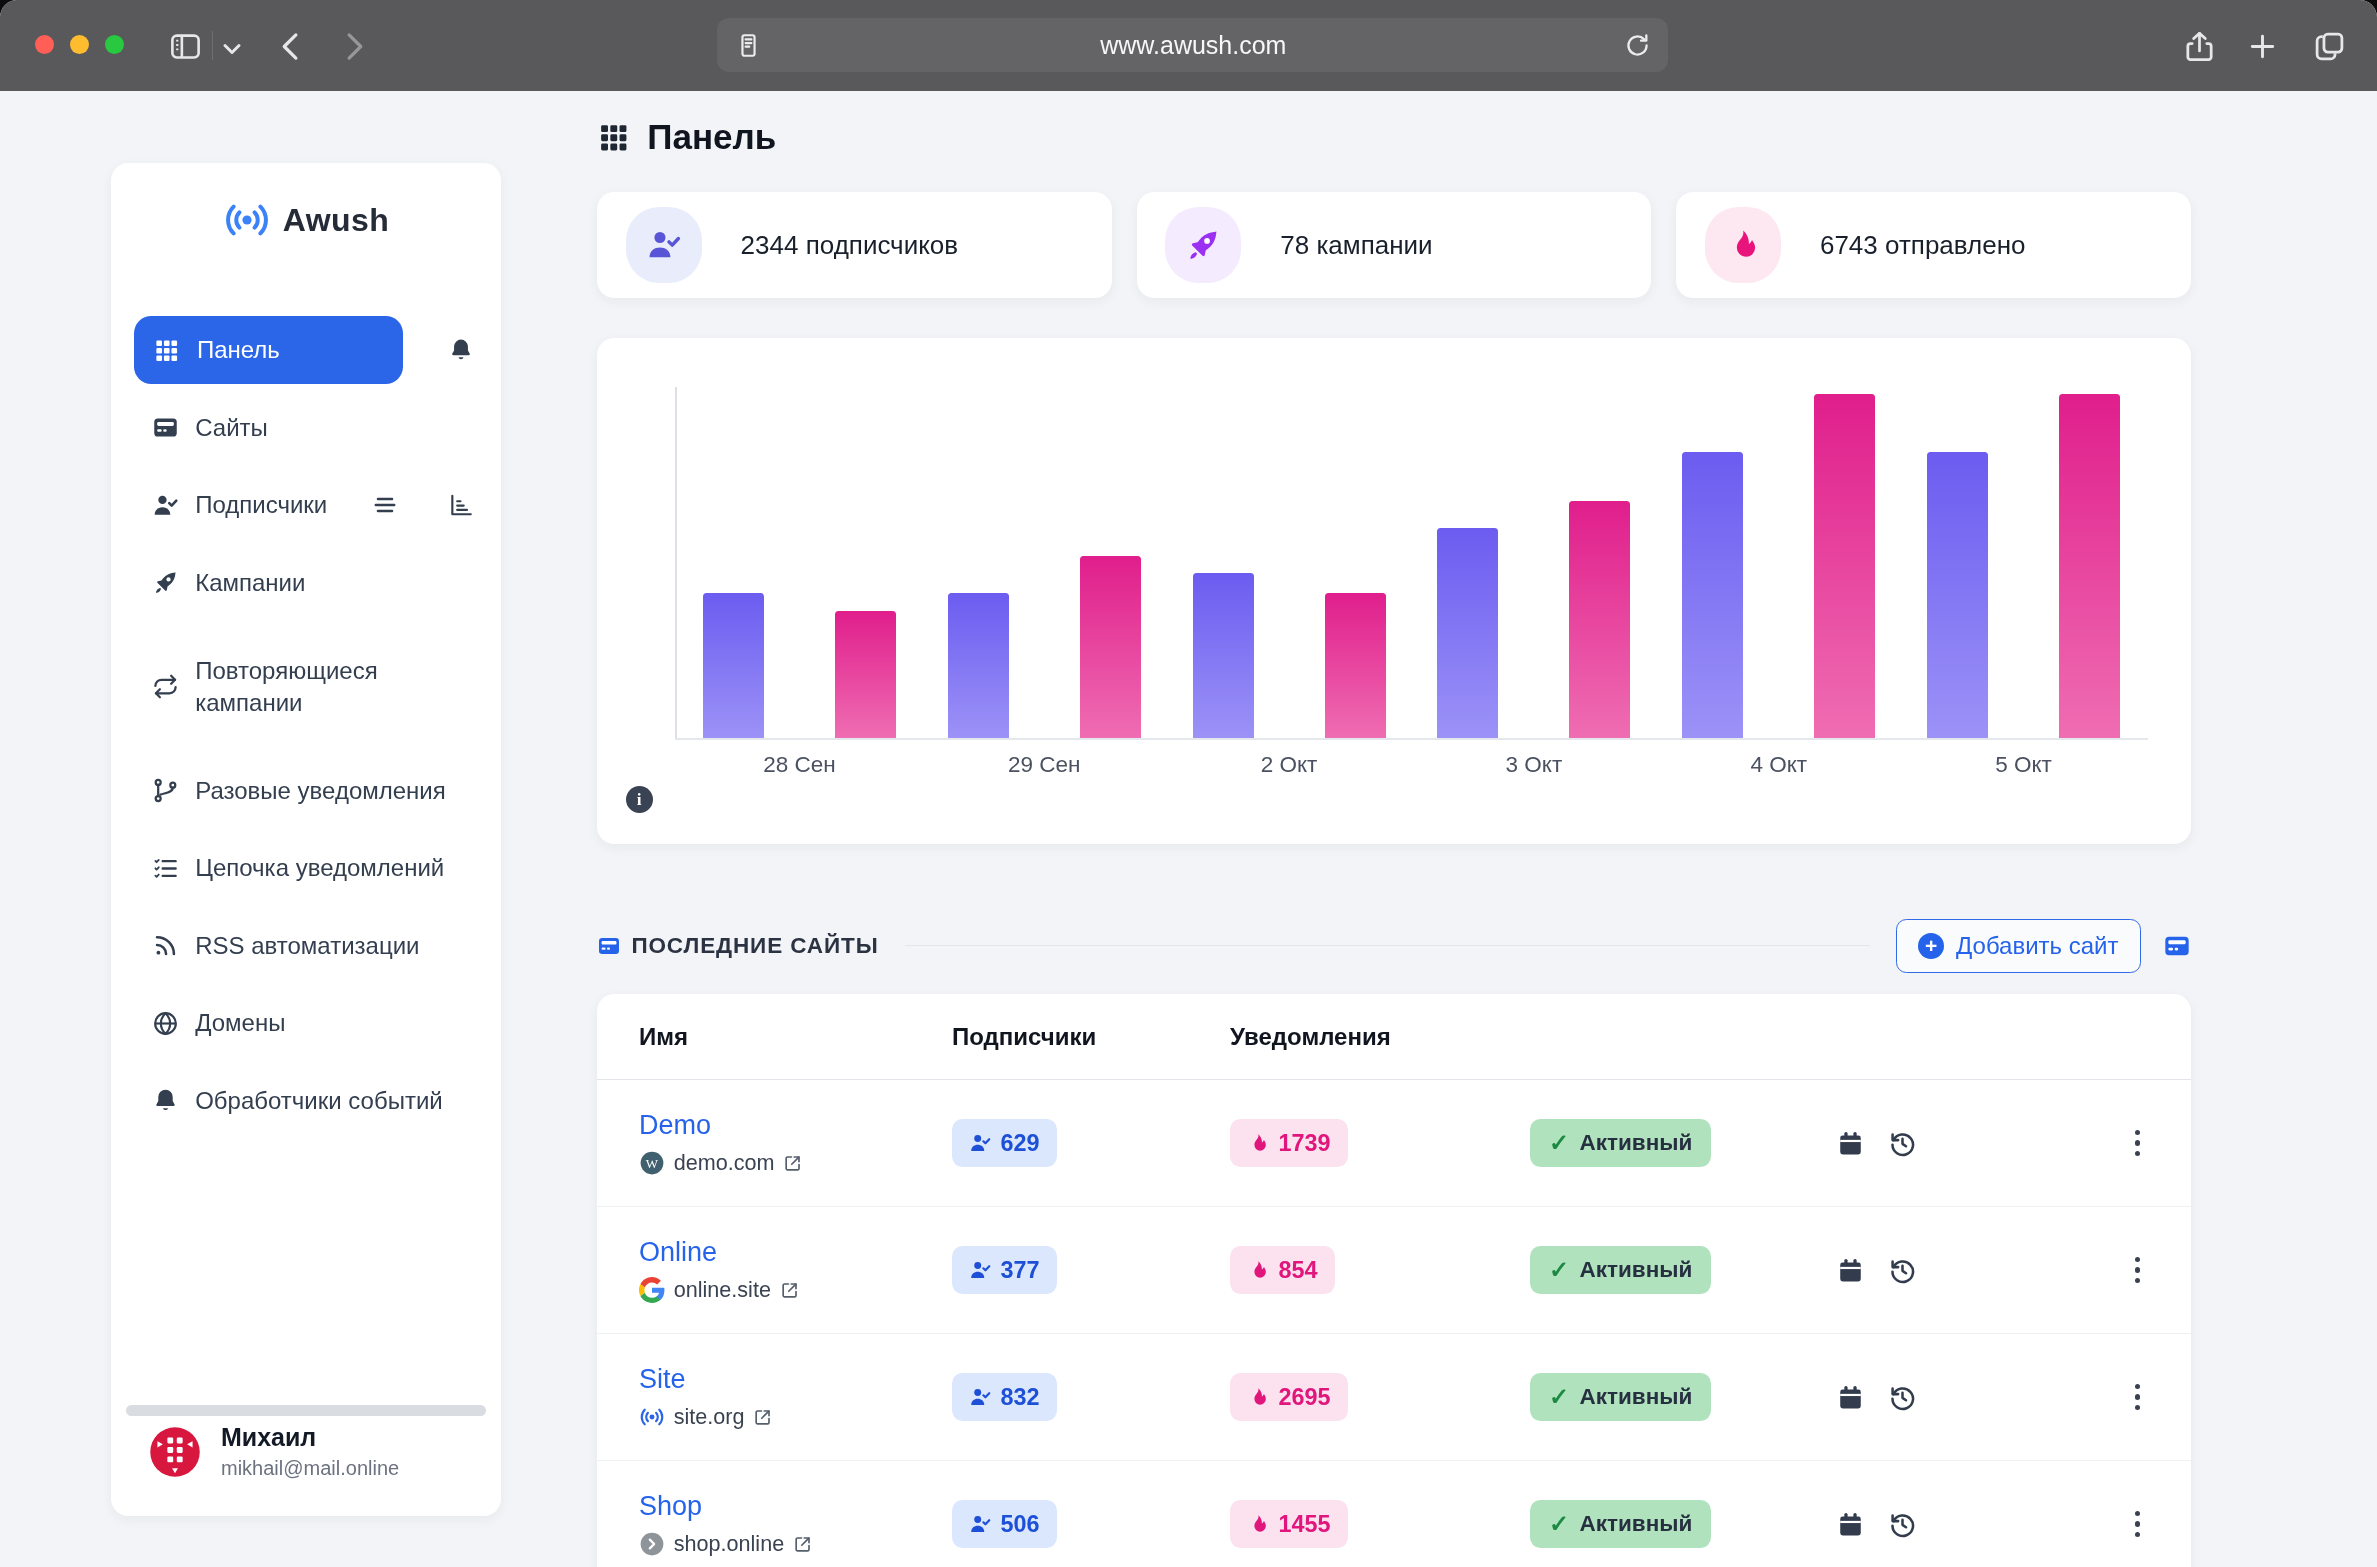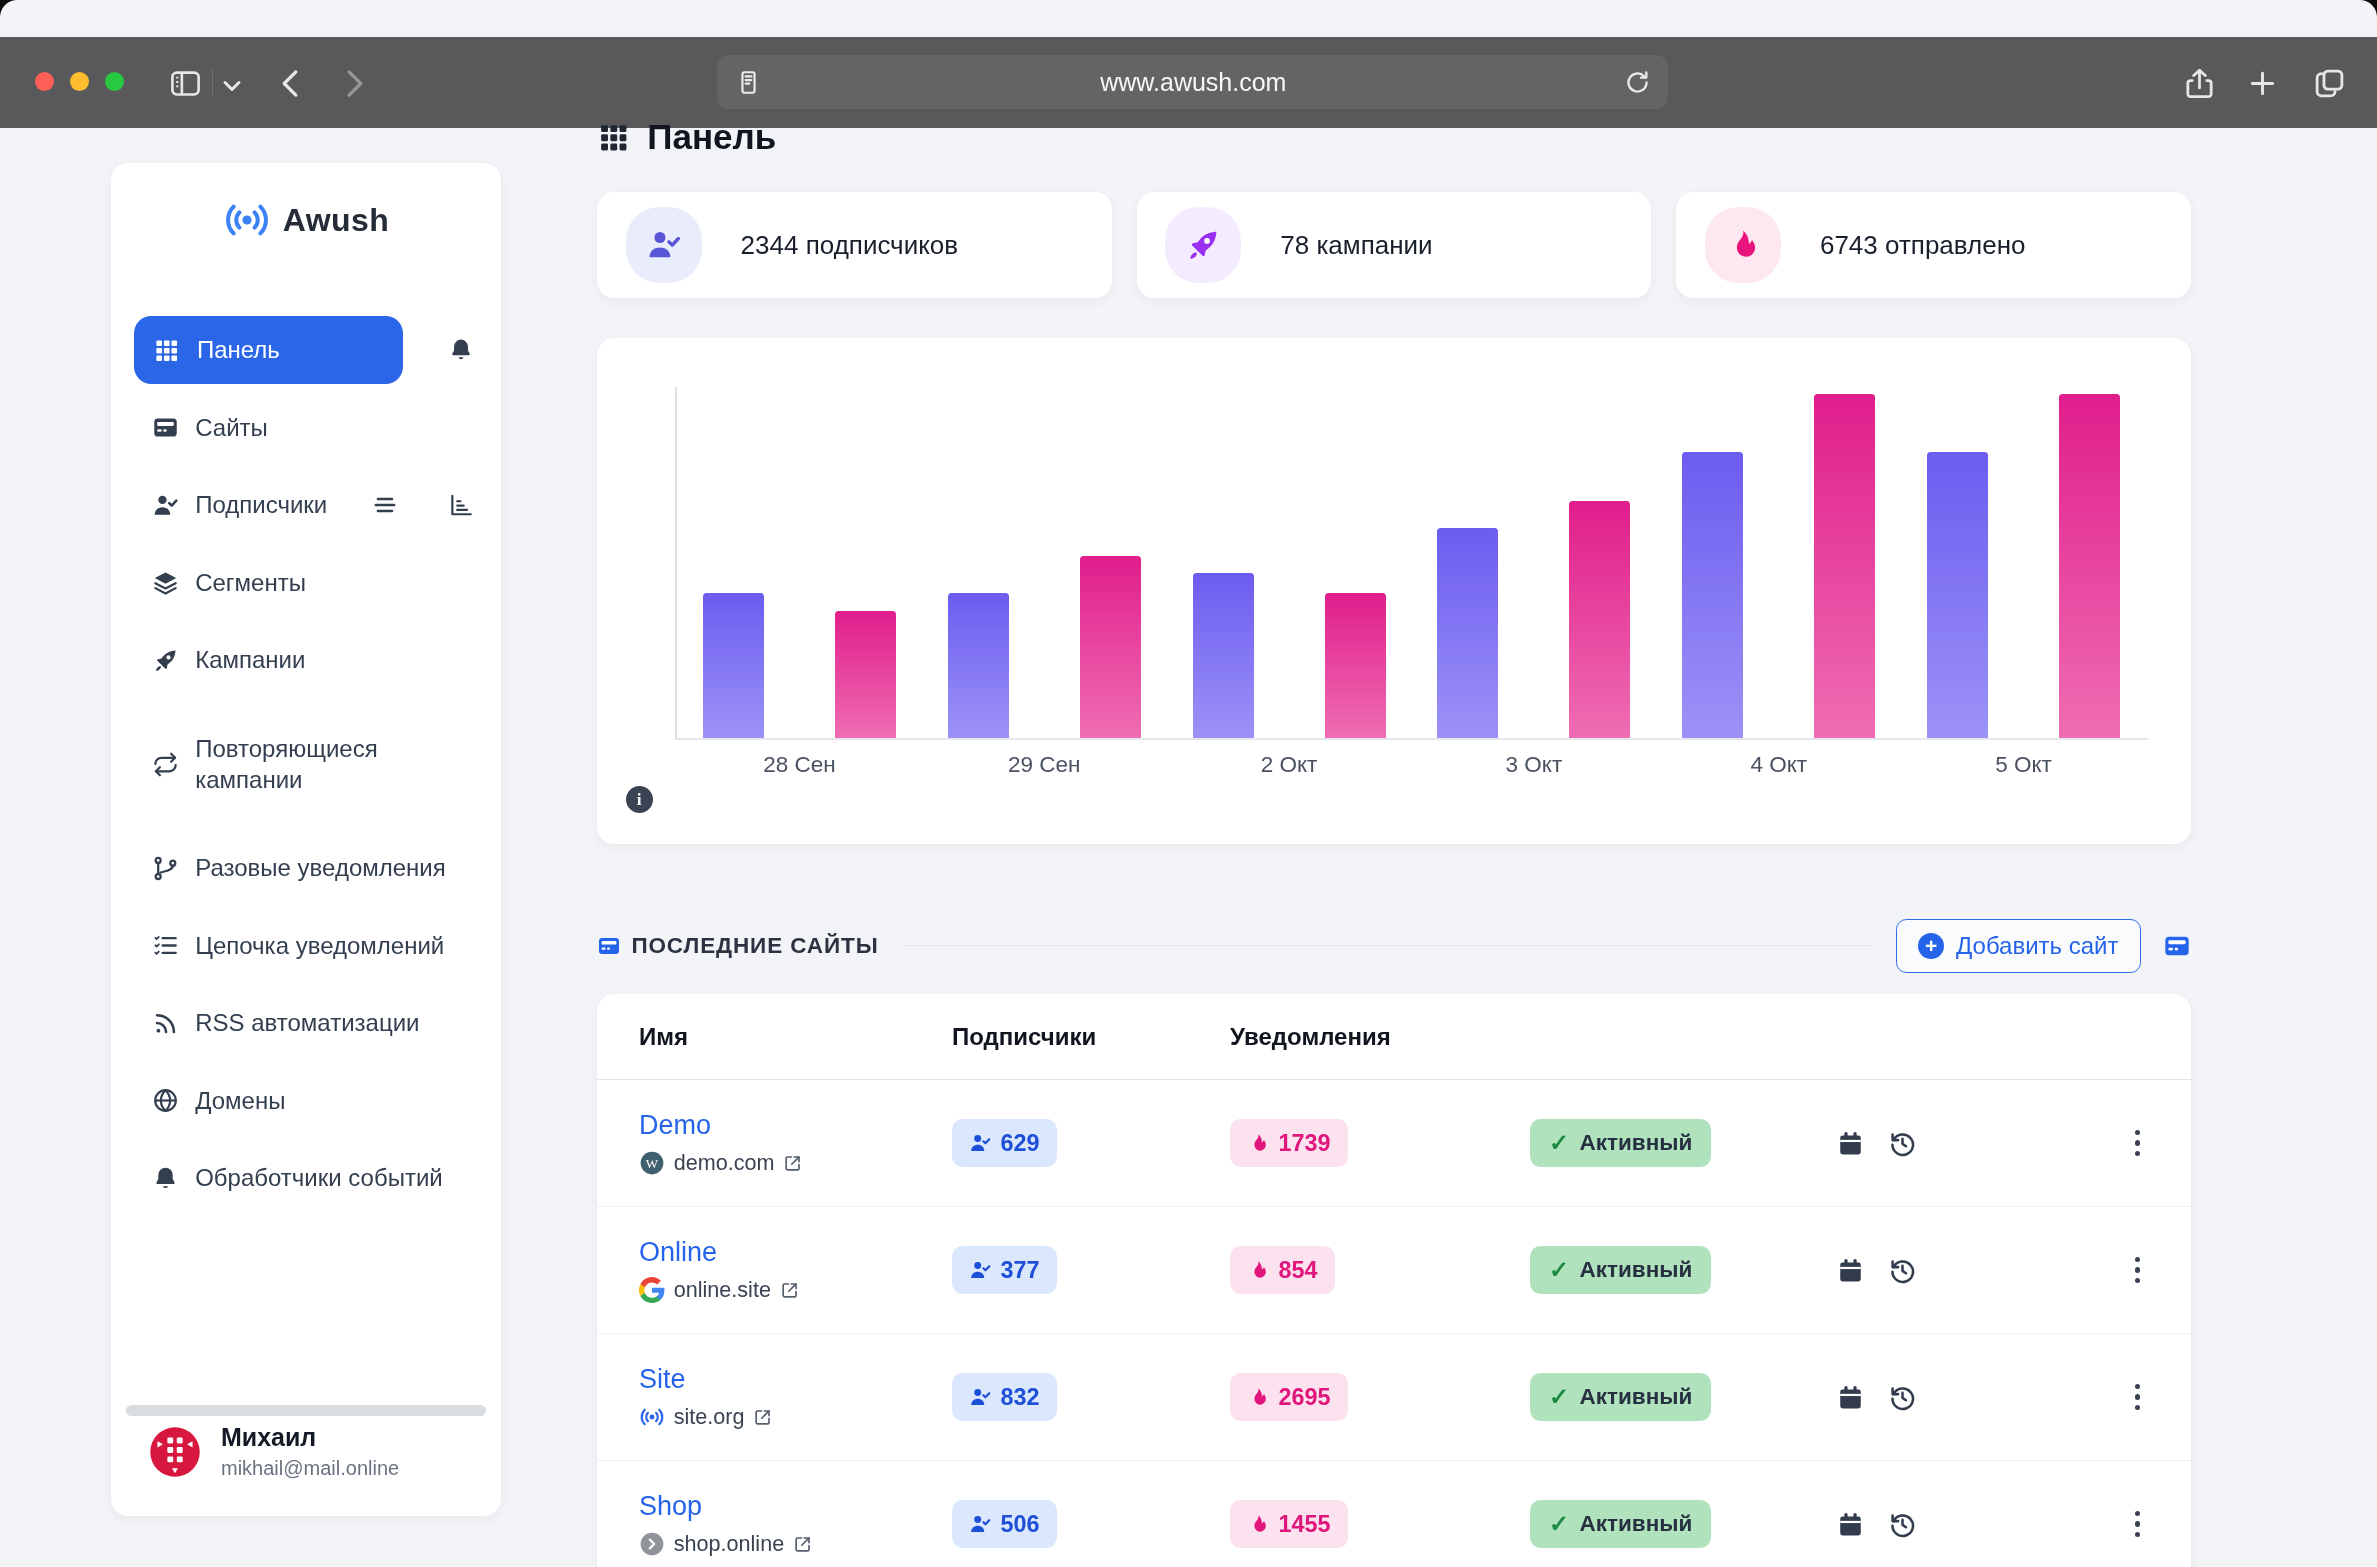--- a/index.html
+++ b/index.html
@@ -1,20 +1,20 @@
 <!DOCTYPE html>
 <html style="font-size:14px"><head>
 <meta charset="utf-8">
 <style>
   * { margin:0; padding:0; box-sizing:border-box; }
   html,body { width:2377px; height:1567px; background:#0c0c0c; font-family:"Liberation Sans", sans-serif; overflow:hidden; }
   .window { position:absolute; inset:0; border-radius:17.3px 17.3px 0 0; overflow:hidden; background:#f3f4f7; }
 
   
-  .chrome { position:absolute; top:0; left:0; right:0; height:91px; background:#59595b;margin-top:37px; }
+  .chrome { position:absolute; top:0; left:0; right:0; height:91px; background:#59595b; }
   .tl { position:absolute; top:35px; width:19px; height:19px; border-radius:50%; }
   .tl.red{ left:35px; background:#ff5f57; } .tl.yel{ left:70px; background:#febc2e; } .tl.grn{ left:105px; background:#28c840; }
   .chrome-ic { position:absolute; top:28.6px; width:35px; height:35px; color:#e7e7e9; }
   .chrome-ic svg{ width:100%; height:100%; }
   .chrome-ic.dim { color:#97979a; }
   .chrome-sep { position:absolute; left:212px; top:31px; width:0.9px; height:29px; background:#6e6e71; }
   .urlbar { position:absolute; left:717px; top:18px; width:951px; height:54px; background:#646466; border-radius:12px; display:flex; align-items:center; }
   .urlbar .ub-ic { width:29px; height:29px; color:#ececee; flex:0 0 auto; }
   .urlbar .ub-ic svg{ width:100%; height:100%; }
   .url-text { flex:1; text-align:center; color:#f7f7f9; font-size:25px; }
@@ -211,30 +211,20 @@
             </div>
             <span class="mi-trailing">
               <span class="tr-ic"><svg viewBox="0 0 24 24" fill="none" stroke="currentColor" stroke-width="2.3" stroke-linecap="round">
                   <path d="M5.5 6.5h13M3.5 12h17M5.5 17.5h13"></path>
                 </svg></span>
               <span class="tr-ic"><svg viewBox="0 0 24 24" fill="none" stroke="currentColor" stroke-width="2" stroke-linecap="round" stroke-linejoin="round">
                   <path d="M4 3.5v17h17"></path>
                   <path d="M8.5 8.5h3M8.5 12.5h6M8.5 16.5h9"></path>
                 </svg></span>
             </span>
-          </div>
-          <div class="menu-row">
-            <div class="menu-item">
-              <span class="mi-ic"><svg viewBox="0 0 24 24" fill="none" stroke="currentColor" stroke-width="2" stroke-linecap="round" stroke-linejoin="round">
-                  <path d="M12 3L2.5 8 12 13l9.5-5z" fill="currentColor" stroke="none"></path>
-                  <path d="M3 12.6l9 4.7 9-4.7"></path>
-                  <path d="M3 17l9 4.7 9-4.7"></path>
-                </svg></span>
-              <span class="mi-label">Сегменты</span>
-            </div>
           </div>
           <div class="menu-row">
             <div class="menu-item">
               <span class="mi-ic"><svg viewBox="0 0 24 24" fill="currentColor">
                   <path d="M20.9 3.1c-4.7.2-8.4 2-11 5.2L8.4 10.2l-3.1.6c-.7.1-1 1-.5 1.5l6.9 6.9c.5.5 1.4.2 1.5-.5l.6-3.1 1.9-1.5c3.2-2.6 5-6.3 5.2-11a.6.6 0 0 0-.6-.6z"></path>
                   <circle cx="14.7" cy="9.3" r="1.9" fill="#fff"></circle>
                   <path d="M7.2 16.8c-1.6.2-3 1.6-3.6 3.6-.2.5.3 1 .8.8 2-.6 3.4-2 3.6-3.6z"></path>
                 </svg></span>
               <span class="mi-label">Кампании</span>
             </div>

